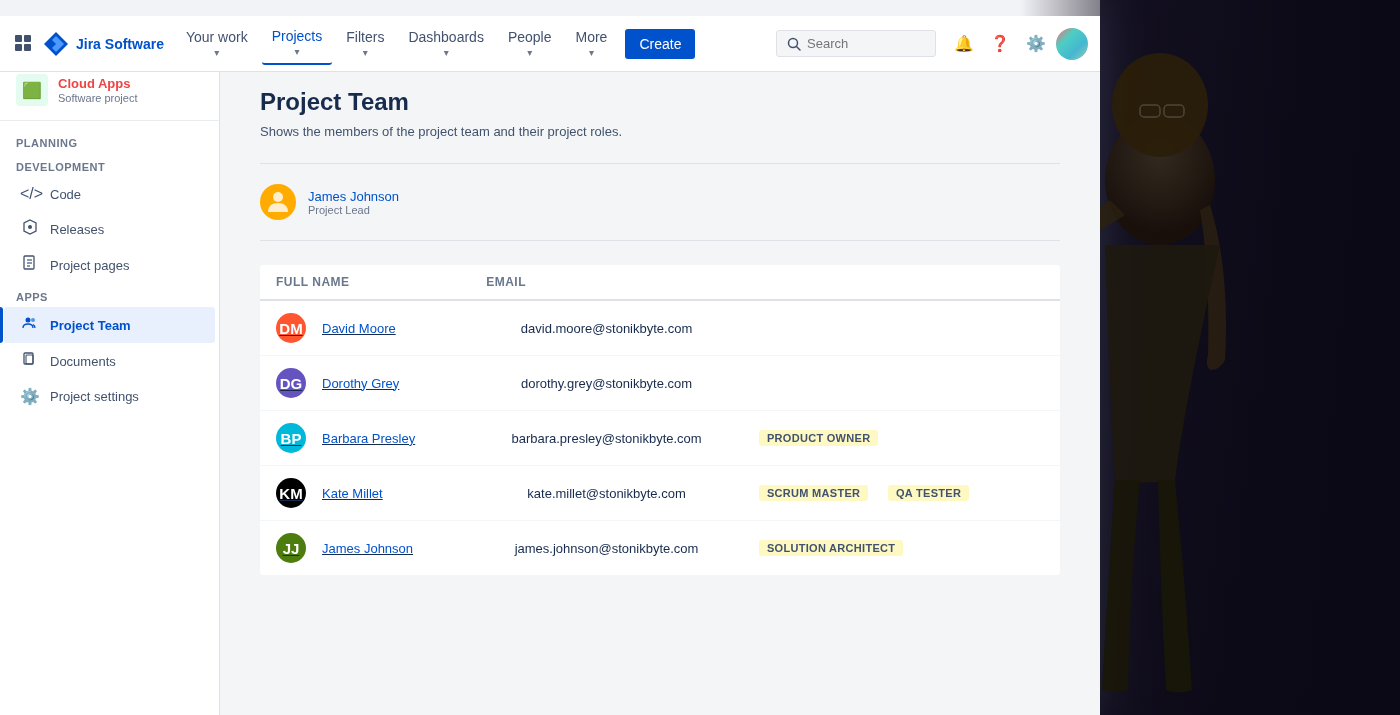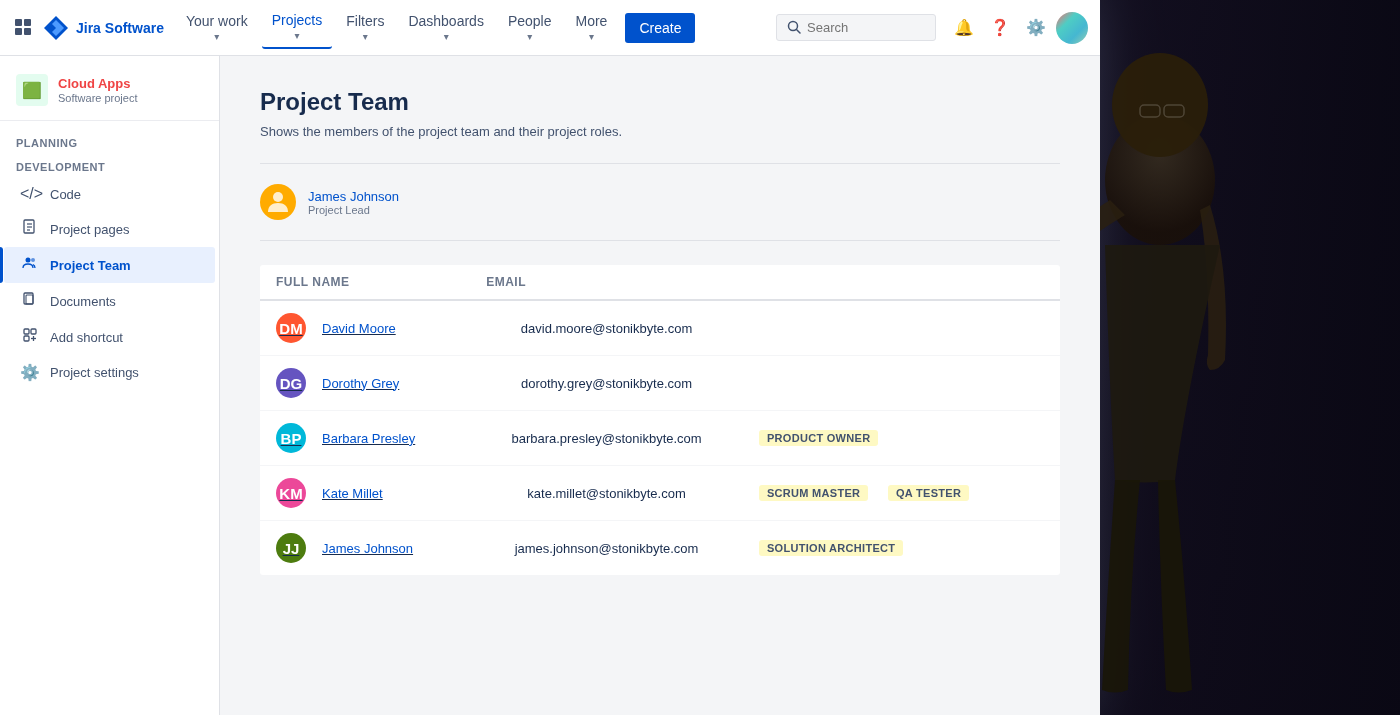--- a/index.html
+++ b/index.html
@@ -39,21 +39,21 @@
       right: 0;
       width: 350px;
       height: 715px;
       background: linear-gradient(135deg, #1a1a2e 0%, #0d0d1a 100%);
       z-index: 0;
     }
 
     
     .topnav {
       position: absolute;
-      top: 0;
+      top: 16px;
       left: 0;
       width: 1100px;
       height: 56px;
       background: #fff;
       border-bottom: 1px solid #dfe1e6;
       display: flex;
       align-items: center;
       padding: 0 12px;
       z-index: 10;
       gap: 4px;
@@ -117,20 +117,21 @@
       font-size: 14px;
       font-weight: 500;
       cursor: pointer;
       margin-left: 4px;
     }
 
     .nav-spacer { flex: 1; }
 
     .nav-search {
       display: flex;
+      align-items: center;
       background: #f4f5f7;
       border: 1px solid #dfe1e6;
       border-radius: 3px;
       padding: 5px 10px;
       gap: 6px;
       width: 160px;
     }
 
     .nav-search input {
       background: transparent;
@@ -549,33 +550,43 @@
 
   <div class="sidebar-section-label">PLANNING</div>
 
   <div class="sidebar-section-label">DEVELOPMENT</div>
 
   <div class="sidebar-item">
     <span class="sidebar-item-icon">&lt;/&gt;</span>
     <span>Code</span>
   </div>
 
+  <div class="sidebar-item">
+    <span class="sidebar-item-icon">
+      <svg width="16" height="16" viewBox="0 0 16 16" fill="none">
+        <path d="M8 1L14 4V12L8 15L2 12V4L8 1Z" stroke="#42526e" stroke-width="1.3" fill="none"></path>
+        <circle cx="8" cy="8" r="2" fill="#42526e"></circle>
+      </svg>
+    </span>
+    <span>Releases</span>
+  </div>
 
   <div class="sidebar-item">
     <span class="sidebar-item-icon">
       <svg width="16" height="16" viewBox="0 0 16 16" fill="none">
         <rect x="2" y="1" width="10" height="13" rx="1" stroke="#42526e" stroke-width="1.3"></rect>
         <line x1="5" y1="5" x2="10" y2="5" stroke="#42526e" stroke-width="1.2"></line>
         <line x1="5" y1="8" x2="10" y2="8" stroke="#42526e" stroke-width="1.2"></line>
         <line x1="5" y1="11" x2="8" y2="11" stroke="#42526e" stroke-width="1.2"></line>
       </svg>
     </span>
     <span>Project pages</span>
   </div>
 
+  <div class="sidebar-section-label">APPS</div>
 
   <div class="sidebar-item active">
     <span class="sidebar-item-icon">
       <svg width="16" height="16" viewBox="0 0 16 16" fill="none">
         <circle cx="6" cy="5" r="2.5" fill="#0052cc"></circle>
         <path d="M1 13c0-3 2-4 5-4s5 1 5 4" stroke="#0052cc" stroke-width="1.3" fill="none"></path>
         <circle cx="11" cy="5" r="2" fill="#0052cc" opacity="0.6"></circle>
         <path d="M13 13c0-2-1-3-2-3.5" stroke="#0052cc" stroke-width="1.3" fill="none"></path>
       </svg>
     </span>
@@ -585,32 +596,20 @@
   <div class="sidebar-item">
     <span class="sidebar-item-icon">
       <svg width="16" height="16" viewBox="0 0 16 16" fill="none">
         <rect x="2" y="2" width="9" height="11" rx="1" stroke="#42526e" stroke-width="1.3"></rect>
         <rect x="4" y="4" width="7" height="9" rx="1" stroke="#42526e" stroke-width="1.1" stroke-dasharray="1 0"></rect>
       </svg>
     </span>
     <span>Documents</span>
   </div>
 
-  <div class="sidebar-item">
-    <span class="sidebar-item-icon">
-      <svg width="16" height="16" viewBox="0 0 16 16" fill="none">
-        <rect x="2" y="2" width="5" height="5" rx="1" stroke="#42526e" stroke-width="1.3"></rect>
-        <rect x="9" y="2" width="5" height="5" rx="1" stroke="#42526e" stroke-width="1.3"></rect>
-        <rect x="2" y="9" width="5" height="5" rx="1" stroke="#42526e" stroke-width="1.3"></rect>
-        <line x1="11.5" y1="9" x2="11.5" y2="14" stroke="#42526e" stroke-width="1.3"></line>
-        <line x1="9" y1="11.5" x2="14" y2="11.5" stroke="#42526e" stroke-width="1.3"></line>
-      </svg>
-    </span>
-    <span>Add shortcut</span>
-  </div>
 
   <div class="sidebar-item">
     <span class="sidebar-item-icon">⚙️</span>
     <span>Project settings</span>
   </div>
 </aside>
 
 <main class="main-content">
   <h1 class="page-title">Project Team</h1>
   <p class="page-desc">Shows the members of the project team and their project roles.</p>
@@ -670,21 +669,21 @@
         </td>
         <td class="member-email">barbara.presley@stonikbyte.com</td>
         <td>
           <span class="role-badge">PRODUCT OWNER</span>
         </td>
       </tr>
 
       <tr>
         <td>
           <div class="member-cell">
-            <div class="avatar-circle av-kate" style="background:#ec4899; font-size:15px; display:flex; align-items:center; justify-content:center; color:white; font-weight:bold; width:30px; height:30px; border-radius:50%; flex-shrink:0;">KM</div>
+            <div class="avatar-circle av-kate" style="background:#000000; font-size:15px; display:flex; align-items:center; justify-content:center; color:white; font-weight:bold; width:30px; height:30px; border-radius:50%; flex-shrink:0;">KM</div>
             <span class="member-name">Kate Millet</span>
           </div>
         </td>
         <td class="member-email">kate.millet@stonikbyte.com</td>
         <td>
           <span class="role-badge">SCRUM MASTER</span>
           <span class="role-badge">QA TESTER</span>
         </td>
       </tr>
 

